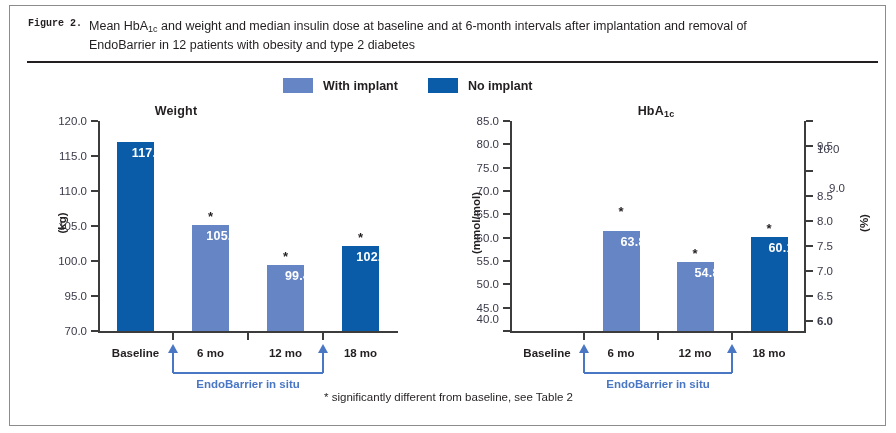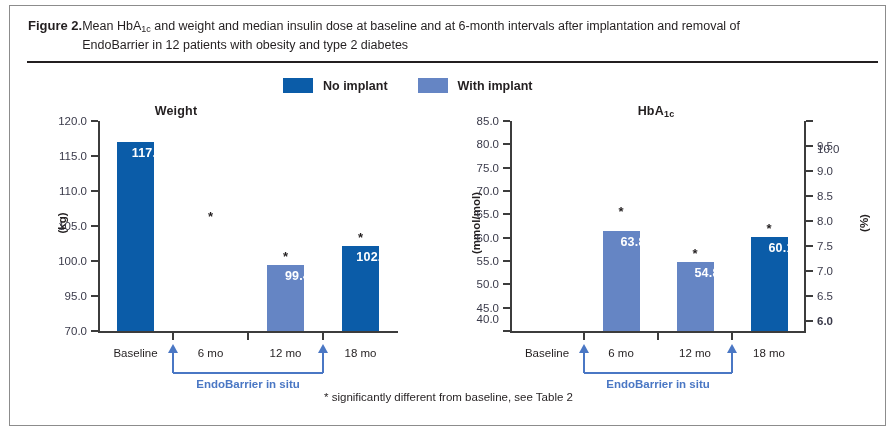--- a/index.html
+++ b/index.html
@@ -6,21 +6,21 @@
   body{width:896px;height:433px;font-family:"Liberation Sans",sans-serif;color:#231f20;overflow:hidden;}
 
   .figure-frame{
     position:absolute; left:9px; top:5px; width:877px; height:421px;
     border:1px solid #8c8c8c; background:#ffffff; box-sizing:border-box;
   }
 
   
   .caption{position:absolute; left:18px; top:12px; width:840px;}
   .caption-line{display:flex; align-items:flex-start;}
-  .caption-label{font-weight:bold; font-size:13px; color:#231f20; white-space:nowrap; }
+  .caption-label{font-weight:bold; font-size:10px; color:#231f20; white-space:nowrap; margin-right:7px;font-family:Liberation Mono, monospace;}
   .caption-text{font-size:12.5px; line-height:16px; color:#231f20;}
   .caption-text .sub{font-size:9px; vertical-align:-2px;}
   .caption-rule{position:absolute; left:17px; top:55px; width:851px; height:2px; background:#231f20;}
 
   
   .legend{position:absolute; left:273px; top:72px; display:flex; align-items:center; gap:30px;}
   .legend-item{display:flex; align-items:center;}
   .swatch{width:30px;height:15px;display:inline-block;}
   .sw-dark{background:#0b5ca8;}
   .sw-light{background:#6585c4;}
@@ -62,21 +62,21 @@
   .bar{position:absolute; bottom:2px;}
   .bar.dark{background:#0b5ca8;}
   .bar.light{background:#6585c4;}
   .bar-value{position:absolute; top:4px; left:12px; width:100%; text-align:center;
     color:#ffffff; font-size:12.5px; font-weight:bold; letter-spacing:.2px;}
   .star{position:absolute; color:#231f20; font-size:13px; font-weight:bold;
     text-align:center; line-height:1;}
 
   .xtick{position:absolute; width:2px; height:7px; background:#3c3c3c; bottom:-7px;}
   .xlabel{position:absolute; bottom:-26px; text-align:center; font-size:11.5px;
-    font-weight:normal; color:#231f20; white-space:nowrap; transform:translateX(-50%);}
+    font-weight:bold; color:#231f20; white-space:nowrap; transform:translateX(-50%);}
 
   
   .bracket{position:absolute;}
   .bracket-base{position:absolute; height:2px; background:#4a77c4;}
   .bracket-arm{position:absolute; width:2px; background:#4a77c4;}
   .bracket-head{position:absolute; width:0;height:0;
     border-left:5px solid transparent; border-right:5px solid transparent;
     border-bottom:9px solid #4a77c4;}
   .bracket-label{position:absolute; text-align:center; font-size:11.5px; font-weight:bold;
     color:#4a77c4; white-space:nowrap; transform:translateX(-50%);}
@@ -92,26 +92,26 @@
   <div class="caption">
     <div class="caption-line">
       <span class="caption-label">Figure 2.</span>
       <span class="caption-text"><span>Mean HbA</span><span class="sub">1c</span><span> and weight and median insulin dose at baseline and at 6-month intervals after implantation and removal of</span><br><span>EndoBarrier in 12 patients with obesity and type 2 diabetes</span></span>
     </div>
   </div>
   <div class="caption-rule"></div>
 
   <div class="legend">
     <div class="legend-item">
+      <span class="swatch sw-light"></span>
+      <span class="legend-label">With implant</span>
+    </div>
+    <div class="legend-item">
       <span class="swatch sw-dark"></span>
       <span class="legend-label">No implant</span>
-    </div>
-    <div class="legend-item">
-      <span class="swatch sw-light"></span>
-      <span class="legend-label">With implant</span>
     </div>
   </div>
 
   <div class="panel" id="panel-weight">
     <div class="panel-title">Weight</div>
     <div class="plot" id="plot-weight">
       <div class="axis-line y-axis"></div>
       <div class="axis-line x-axis"></div>
       <div class="axis-title" id="ytitle-weight">(kg)</div>
     <div class="ytick" style="top: 209px;"></div>
@@ -125,20 +125,23 @@
         <div class="ytick" style="top: 69px;"></div>
         <div class="ylabel-txt" style="top: 70px;">110.0</div>
         <div class="ytick" style="top: 34px;"></div>
         <div class="ylabel-txt" style="top: 35px;">115.0</div>
         <div class="ytick" style="top: -1px;"></div>
         <div class="ylabel-txt" style="top: 0px;">120.0</div>
         <div class="bar dark" style="left: 18.75px; width: 37.5px; height: 189px;">
           <div class="bar-value">117.0</div>
         </div>
         <div class="xlabel" style="left: 37.5px;">Baseline</div>
+        <div class="bar light" style="left: 93.75px; width: 37.5px; height: 105.7px;">
+          <div class="bar-value">105.1</div>
+        </div>
         <div class="star" style="left: 104.5px; width: 16px; top: 89.3px;">*</div>
         <div class="xlabel" style="left: 112.5px;">6 mo</div>
         <div class="bar light" style="left: 168.75px; width: 37.5px; height: 65.8px;">
           <div class="bar-value">99.4</div>
         </div>
         <div class="star" style="left: 179.5px; width: 16px; top: 129.2px;">*</div>
         <div class="xlabel" style="left: 187.5px;">12 mo</div>
         <div class="bar dark" style="left: 243.75px; width: 37.5px; height: 85.4px;">
           <div class="bar-value">102.2</div>
         </div>
@@ -192,21 +195,21 @@
         <div class="ylabel-txt-r" style="top: 175px;">6.5</div>
         <div class="ytick-r" style="top: 149px;"></div>
         <div class="ylabel-txt-r" style="top: 150px;">7.0</div>
         <div class="ytick-r" style="top: 124px;"></div>
         <div class="ylabel-txt-r" style="top: 125px;">7.5</div>
         <div class="ytick-r" style="top: 99px;"></div>
         <div class="ylabel-txt-r" style="top: 100px;">8.0</div>
         <div class="ytick-r" style="top: 74px;"></div>
         <div class="ylabel-txt-r" style="top: 75px;">8.5</div>
         <div class="ytick-r" style="top: 49px;"></div>
-        <div class="ylabel-txt-r" style="top: 50px;">9.0</div>
+        <div class="ylabel-txt-r" style="top: 67px; margin-left: 12px;">9.0</div>
         <div class="ytick-r" style="top: 24px;"></div>
         <div class="ylabel-txt-r" style="top: 25px;">9.5</div>
         <div class="ytick-r" style="top: -1px;"></div>
         <div class="ylabel-txt-r" style="top: 7px; margin-top: 21px;">10.0</div>
         <div class="xlabel" style="left: 37px;">Baseline</div>
         <div class="bar light" style="left: 92.5px; width: 37px; height: 100px;">
           <div class="bar-value">63.8</div>
         </div>
         <div class="star" style="left: 103px; width: 16px; top: 83.9333px;">*</div>
         <div class="xlabel" style="left: 111px;">6 mo</div>

